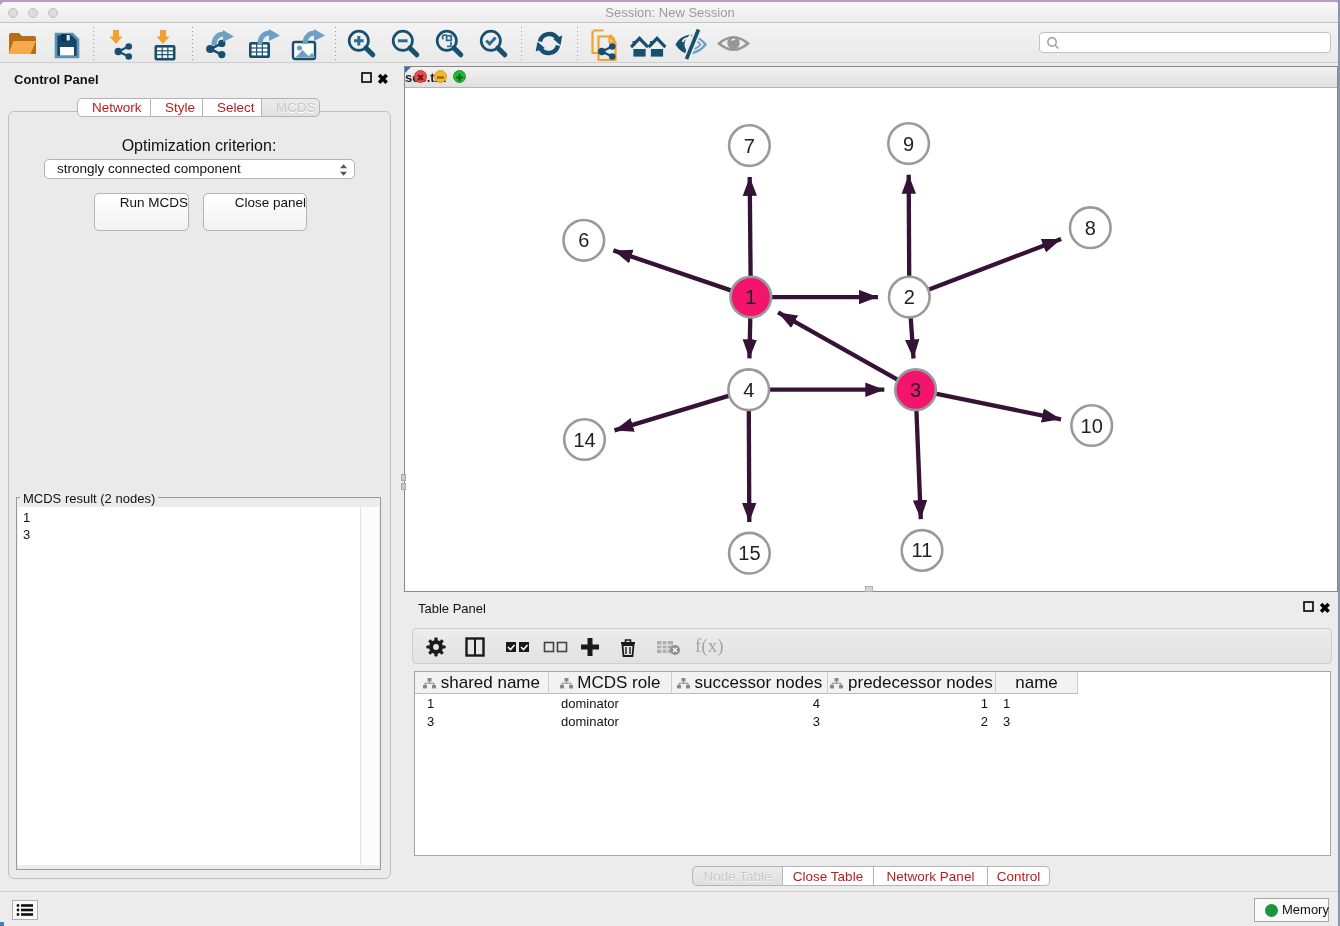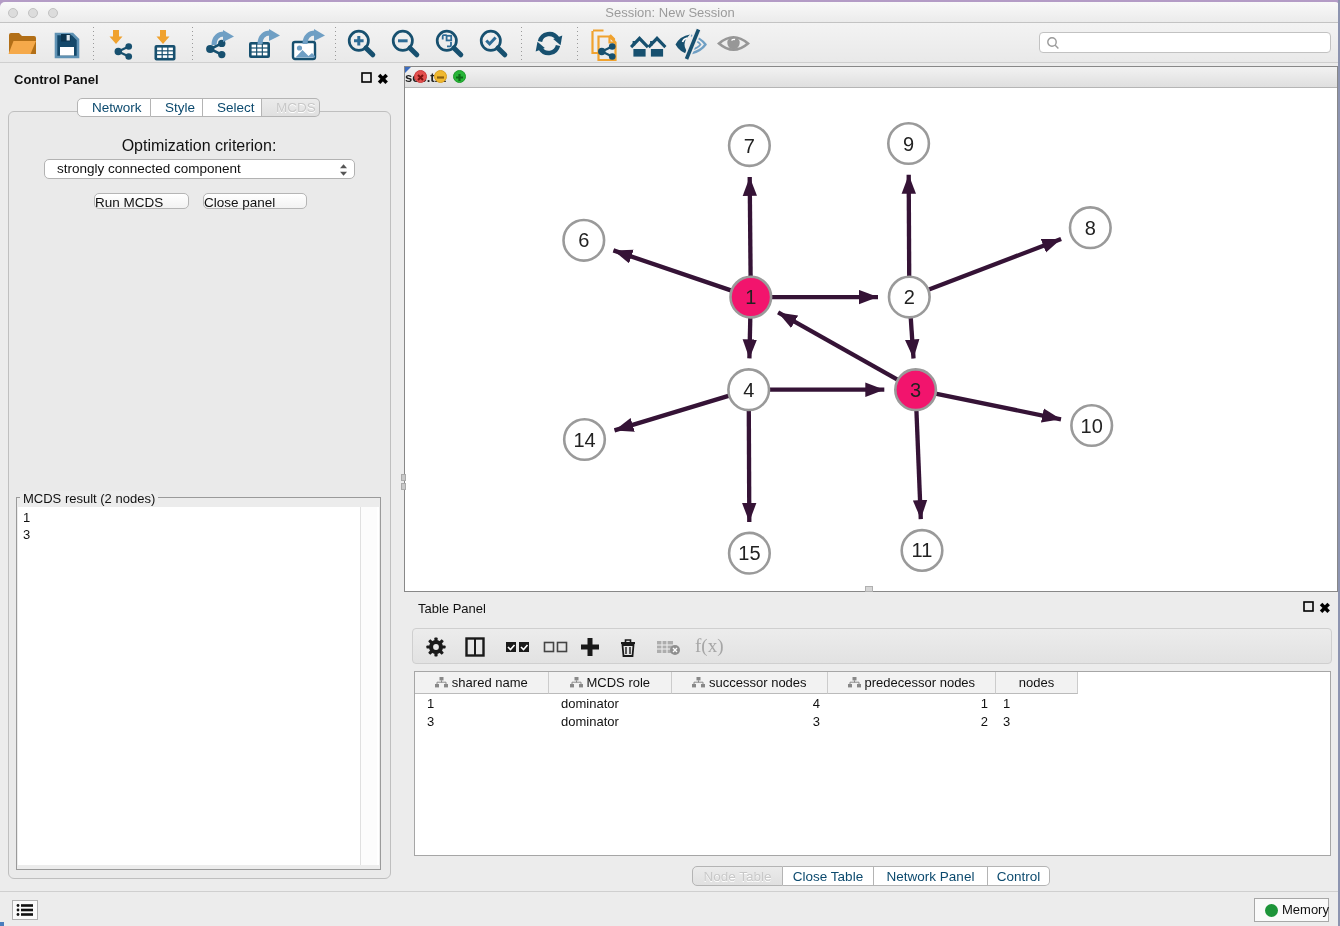--- a/index.html
+++ b/index.html
@@ -12,44 +12,44 @@
 #toolbar{left:0;top:23px;width:1340px;height:40px;background:linear-gradient(#f3f3f3,#e9e9e9);border-bottom:1px solid #cfcfcf}
 .tsep{position:absolute;top:4px;height:33px;width:1px;background-image:linear-gradient(to bottom,#9a9a9a 33%,transparent 33%);background-size:1px 4px}
 .ticon{position:absolute;top:3px}
 #search{left:1039px;top:9px;width:292px;height:21px;background:#fff;border:1px solid #c2c2c2;border-radius:4px}
 
 #cpanel{left:0;top:63px;width:398px;height:828px;background:#ececec}
 #cpanel h1{font-size:13px;font-weight:bold;position:absolute;left:14px;top:9px}
 .paneico{position:absolute;font-size:12px;color:#000}
 #tabpane{position:absolute;left:8px;top:48px;width:383px;height:768px;border:1px solid #bfbfbf;border-radius:6px;background:#eaeaea}
 .tabs{position:absolute;display:flex;height:19px}
-.tab{border:1px solid #b4b4b4;border-left:none;background:#fff;font-size:13.5px;text-align:center;line-height:18px;padding:0 14px;color:#0c4a6e}
+.tab{border:1px solid #b4b4b4;border-left:none;background:#fff;font-size:13.5px;text-align:center;line-height:18px;padding:0 14px;color:#b91c1c}
 .tab.first{border-left:1px solid #b4b4b4;border-radius:5px 0 0 5px}
 .tab.last{border-radius:0 5px 5px 0}
 .tab.sel{background:linear-gradient(#ebebeb,#e0e0e0);color:#c8c8c8;text-shadow:0 1px 0 #fff}
 #cptabs{left:77px;top:35px}
 #optlabel{left:0;top:74px;width:398px;text-align:center;font-size:16px}
 #combo{left:44px;top:96px;width:311px;height:20px;background:#fff;border:1px solid #b2b2b2;border-radius:5px;font-size:13.5px;line-height:18px;padding-left:12px}
 #combo svg{position:absolute;right:6px;top:3px}
-.btn{position:absolute;height:16px;background:linear-gradient(#ffffff,#f2f2f2);border:1px solid #b5b5b5;border-radius:5px;font-size:13.5px;text-align:left;line-height:18px}
+.btn{position:absolute;height:38px;background:linear-gradient(#ffffff,#f2f2f2);border:1px solid #b5b5b5;border-radius:5px;font-size:13.5px;text-align:right;line-height:18px}
 #grp{left:16px;top:434px;width:365px;height:373px;border:1px solid #9a9a9a;background:#ececec}
 #grplabel{position:absolute;left:20px;top:428px;background:#ececec;padding:0 3px;font-size:13px}
 #grpwhite{position:absolute;left:18px;top:444px;width:361px;height:358px;background:#fff;font-size:13px;line-height:16.5px;padding:3px 0 0 5px}
 #grpsb{position:absolute;left:360px;top:444px;width:17px;height:358px;background:#fcfcfc;border-left:1px solid #e0e0e0}
 
 #sccwin{left:404px;top:66px;width:934px;height:526px;border:1px solid #888;background:#fff}
 #scctitle{position:absolute;left:0;top:0;width:932px;height:21px;background:linear-gradient(#f2f2f2,#dfdfdf);border-bottom:1px solid #b5b5b5}
 #scctitle span{position:absolute;width:100%;text-align:left;top:3px;font-weight:bold;font-size:13px;color:#222}
 .tl{position:absolute;top:3px;width:13px;height:13px;border-radius:50%}
 
 #tpanel{left:404px;top:595px;width:936px;height:296px;background:#ececec}
 #tpanel h1{font-size:13px;font-weight:normal;position:absolute;left:14px;top:6px}
 #ttool{position:absolute;left:8px;top:33px;width:920px;height:36px;background:linear-gradient(#ececec,#e2e2e2);border:1px solid #cfcfcf;border-radius:4px}
 #tbl{position:absolute;left:10px;top:76px;width:917px;height:185px;background:#fff;border:1px solid #a6a6a6}
-.th{position:absolute;top:0;height:22px;background:#f2f2f2;border-right:1px solid #cccccc;border-bottom:1px solid #bbb;font-size:13px;text-align:center;line-height:21px}
+.th{position:absolute;top:0;height:22px;background:#f2f2f2;border-right:1px solid #cccccc;border-bottom:1px solid #bbb;font-size:17px;text-align:center;line-height:21px}
 .td{position:absolute;font-size:13px;height:18px;line-height:18px}
 .btabs{position:absolute;display:flex;height:20px}
 .btabs .tab{padding:0;line-height:19px;height:20px}
 
 #status{left:0;top:891px;width:1340px;height:35px;background:#ececec;border-top:1px solid #cfcfcf}
 #lbtn{position:absolute;left:12px;top:8px;width:26px;height:20px;background:#fafafa;border:1px solid #b0b0b0}
 #membtn{position:absolute;left:1254px;top:6px;width:75px;height:24px;background:#fafafa;border:1px solid #a8a8a8;font-size:13px;text-align:left;line-height:22px;padding-left:27px}
 #memdot{position:absolute;left:10px;top:5px;width:13px;height:13px;border-radius:50%;background:#1d9439}
 #rightedge{left:1338px;top:0;width:2px;height:926px;background:#8d94b0}
 </style></head>
@@ -361,21 +361,21 @@
           <rect x="0" y="7" width="4" height="3.4" fill="#888"></rect>
           <rect x="9" y="7" width="4" height="3.4" fill="#888"></rect>
           <path d="M6.5 3.4 v2 M2 7 v-1.8 h9 v1.8" stroke="#888" fill="none" stroke-width="1"></path>
         </svg> successor nodes</div>
     <div class="th" style="left:413px;width:168px"><svg width="13" height="11" viewBox="0 0 13 11" style="vertical-align:-1px">
           <rect x="4.5" y="0" width="4" height="3.4" fill="#888"></rect>
           <rect x="0" y="7" width="4" height="3.4" fill="#888"></rect>
           <rect x="9" y="7" width="4" height="3.4" fill="#888"></rect>
           <path d="M6.5 3.4 v2 M2 7 v-1.8 h9 v1.8" stroke="#888" fill="none" stroke-width="1"></path>
         </svg> predecessor nodes</div>
-    <div class="th" style="left:581px;width:82px">nodes</div>
+    <div class="th" style="left:581px;width:82px">name</div>
     <div class="td" style="left:12px;top:23px">1</div>
     <div class="td" style="left:146px;top:23px">dominator</div>
     <div class="td" style="left:257px;top:23px;width:148px;text-align:right">4</div>
     <div class="td" style="left:413px;top:23px;width:160px;text-align:right">1</div>
     <div class="td" style="left:588px;top:23px">1</div>
     <div class="td" style="left:12px;top:41px">3</div>
     <div class="td" style="left:146px;top:41px">dominator</div>
     <div class="td" style="left:257px;top:41px;width:148px;text-align:right">3</div>
     <div class="td" style="left:413px;top:41px;width:160px;text-align:right">2</div>
     <div class="td" style="left:588px;top:41px">3</div>

